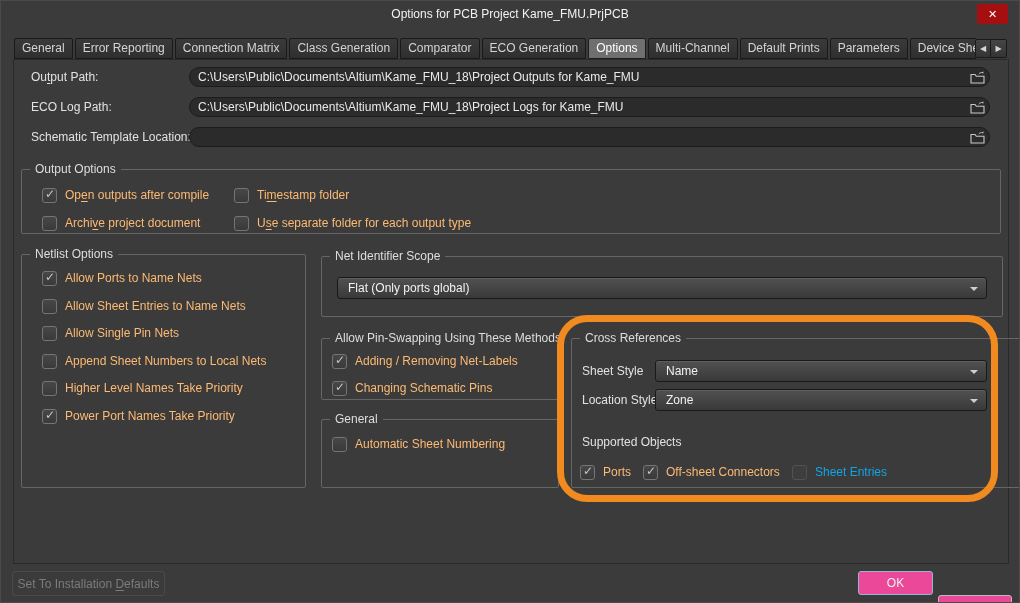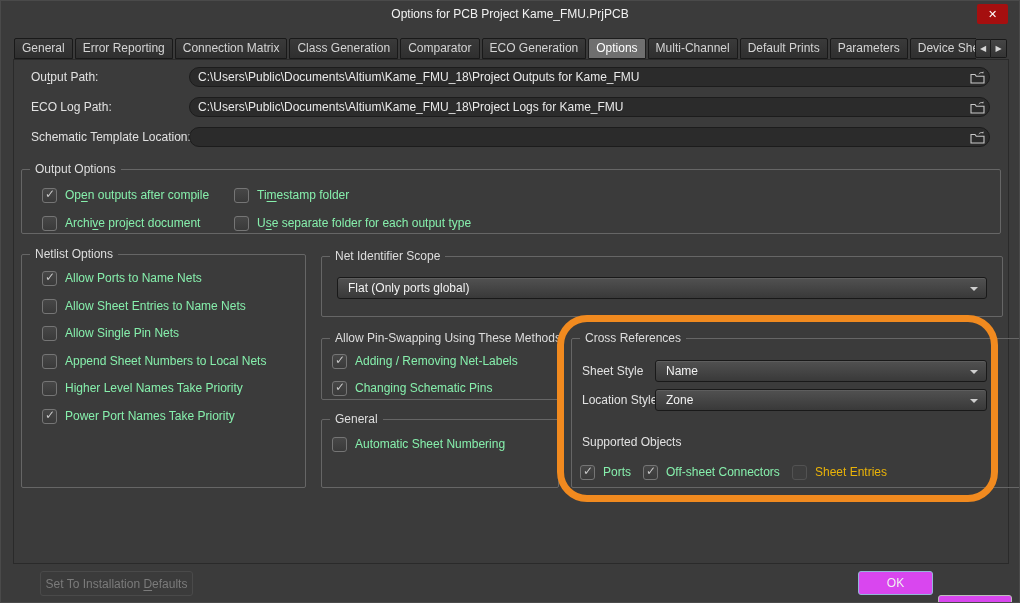--- a/index.html
+++ b/index.html
@@ -35,32 +35,32 @@
   .folder-btn{position:absolute;right:3px;top:2px;width:18px;height:15px;display:flex;align-items:center;justify-content:center;}
   
   .group{position:absolute;border:1px solid #666666;border-radius:2px;}
   .group-title{position:absolute;top:-8px;left:8px;background:#3b3b3b;padding:0 5px;color:#dedede;white-space:nowrap;line-height:15px;text-align:center;}
   
   .cbrow{position:absolute;display:flex;align-items:center;gap:8px;height:16px;}
   .cb{position:relative;flex:none;width:15px;height:15px;border:1px solid #757575;border-radius:3px;
     background:linear-gradient(#474747,#3a3a3a);}
   .cbrow[data-state="checked"] .cb::after{content:"✓";position:absolute;left:2px;top:-2px;font-size:12px;color:#c9c9c9;}
   .cbrow[data-state="disabled"] .cb{border-color:#525252;background:#3e3e3e;}
-  .cbrow[data-state="disabled"] .cblabel{color:#eab308;}
-  .cblabel{white-space:nowrap;color:#86efac;}
+  .cbrow[data-state="disabled"] .cblabel{color:#0ea5e9;}
+  .cblabel{white-space:nowrap;color:#fdba74;}
   u{text-decoration:underline;text-underline-offset:2px;}
   
   .dd{position:absolute;height:22px;background:linear-gradient(#515151,#393939);border:1px solid #191919;border-radius:3px;
     display:flex;align-items:center;padding:0 10px;color:#f2f2f2;box-shadow:inset 0 1px 0 rgba(255,255,255,.08);}
   .dd-arrow{position:absolute;right:8px;top:9px;width:0;height:0;border-left:4px solid transparent;border-right:4px solid transparent;border-top:4px solid #cfcfcf;}
   
   .highlight-ring{position:absolute;left:556px;top:314px;width:441px;height:187px;border:7px solid #f18a1f;border-radius:30px;pointer-events:none;z-index:10;}
   
-  .btn{position:absolute;background:#d946ef;border-radius:3px;display:flex;align-items:center;justify-content:center;color:#f0f0f0;}
-  .btn-disabled{background:#3b3b3b;border:1px solid #4a4a4a;color:#7b7b7b;margin-left:28px;}
+  .btn{position:absolute;background:#ec4899;border-radius:3px;display:flex;align-items:center;justify-content:center;color:#f0f0f0;}
+  .btn-disabled{background:#3b3b3b;border:1px solid #4a4a4a;color:#7b7b7b;}
   .btn-primary{border:1px solid #93b7d6;}
   .btn-normal{border:1px solid #bdbdbd;margin-top:24px;}
 </style>
 </head>
 <body>
 
 <div class="window">
 
   <div class="titlebar">
     <span class="title">Options for PCB Project Kame_FMU.PrjPCB</span>

